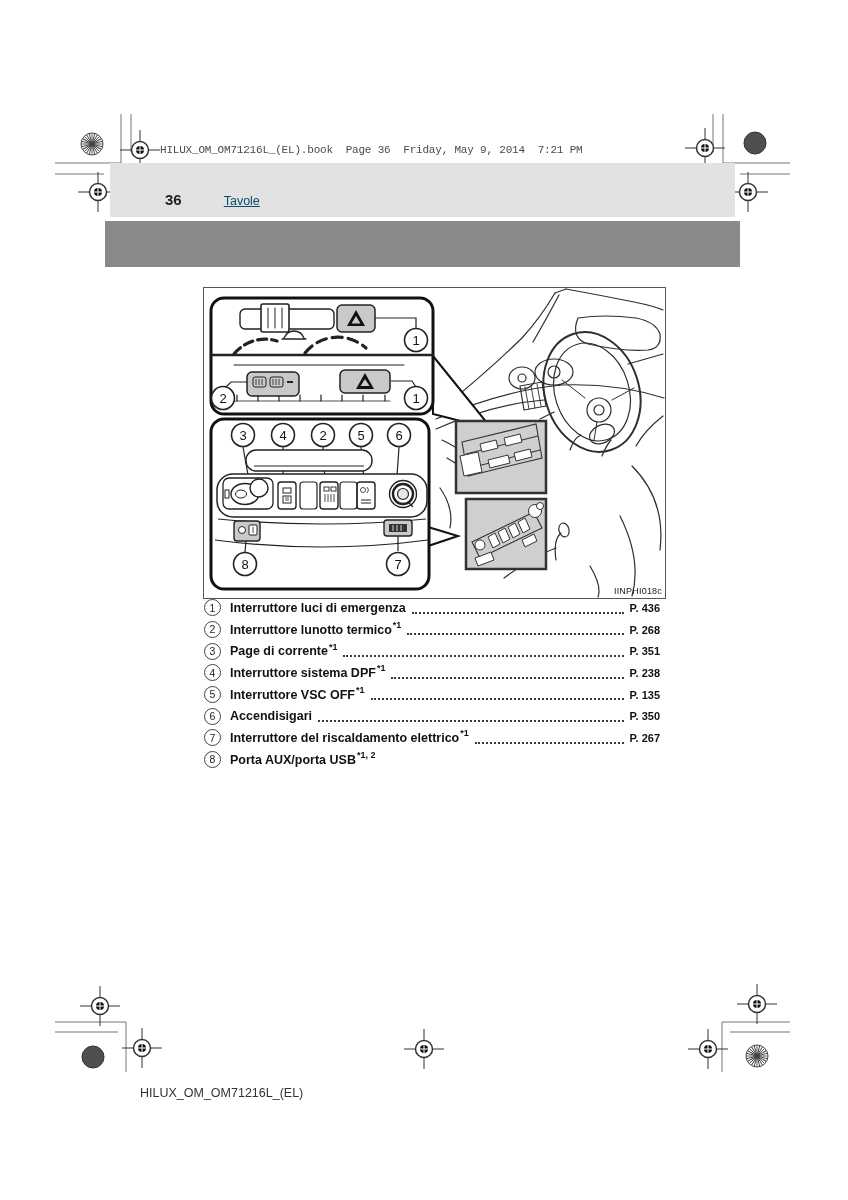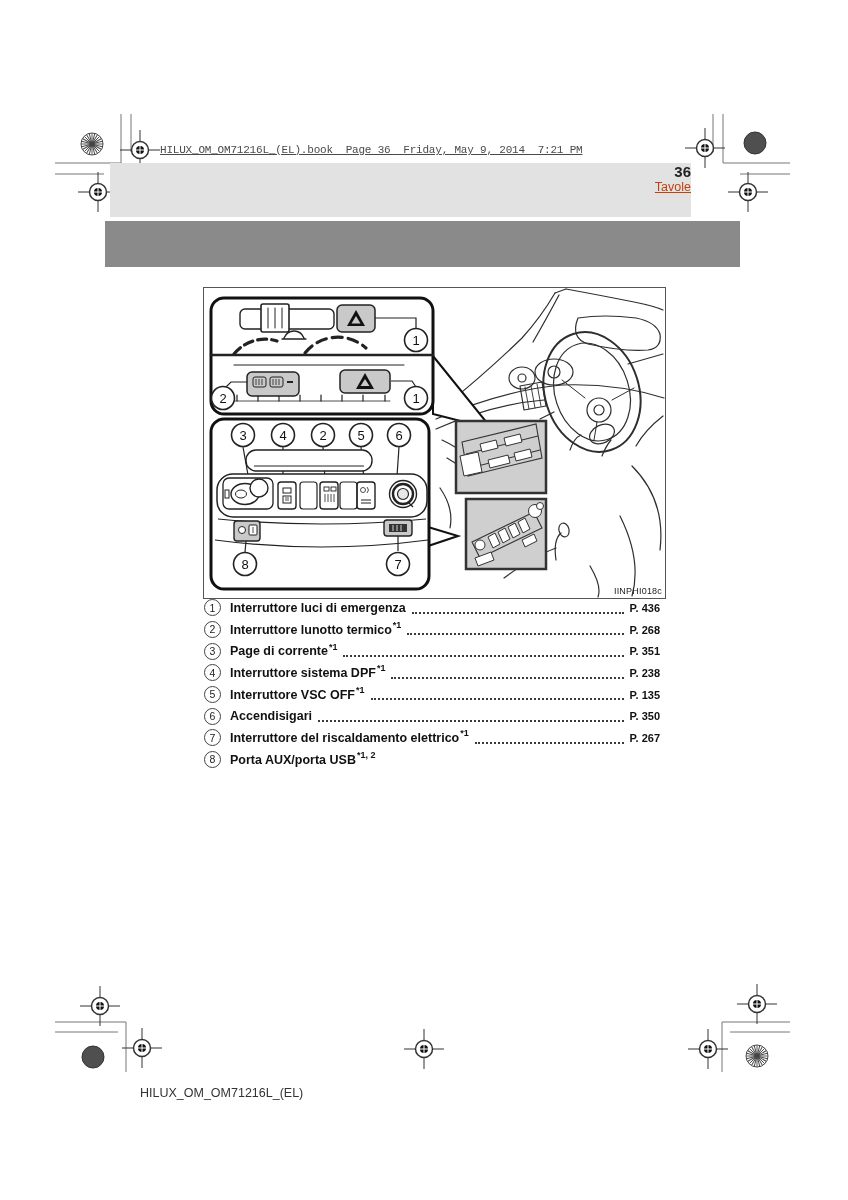--- a/index.html
+++ b/index.html
@@ -4,29 +4,29 @@
 <style>
   html,body{margin:0;padding:0;}
   body{
     width:848px;height:1200px;position:relative;background:#ffffff;
     font-family:"Liberation Sans", sans-serif;color:#111;overflow:hidden;
   }
   .abs{position:absolute;}
   
   .print-header{
     left:160px;top:144px;font-family:"Liberation Mono", monospace;
-    font-size:11px;color:#4a4a4a;white-space:pre;letter-spacing:-0.2px;text-decoration:underline;
+    font-size:11px;color:#4a4a4a;white-space:pre;letter-spacing:-0.2px;
   }
   
   .band-light{
-    left:110px;top:163px;width:581px;height:54px;background:#e2e2e2;
-    display:flex;align-items:flex-end;padding:0 0 9px 55px;box-sizing:border-box;flex-direction:column;
+    left:110px;top:163px;width:625px;height:54px;background:#e2e2e2;
+    display:flex;align-items:flex-end;padding:0 0 9px 55px;box-sizing:border-box;
   }
   .page-number{font-size:15px;font-weight:bold;color:#222;}
-  .section-title{font-size:12.5px;color:#c2410c;margin-left:28px;text-decoration:underline;}
+  .section-title{font-size:12.5px;color:#0c4a6e;margin-left:42px;text-decoration:underline;}
   .band-dark{left:105px;top:221px;width:635px;height:46px;background:#8a8a8a;}
   
   .figure-box{
     left:203px;top:287px;width:461px;height:310px;border:1px solid #555;
     box-sizing:content-box;background:#fff;
   }
   .figure-box svg{display:block;}
   .figure-label{
     position:absolute;right:3px;bottom:2px;font-size:9px;color:#222;letter-spacing:0.2px;
   }

